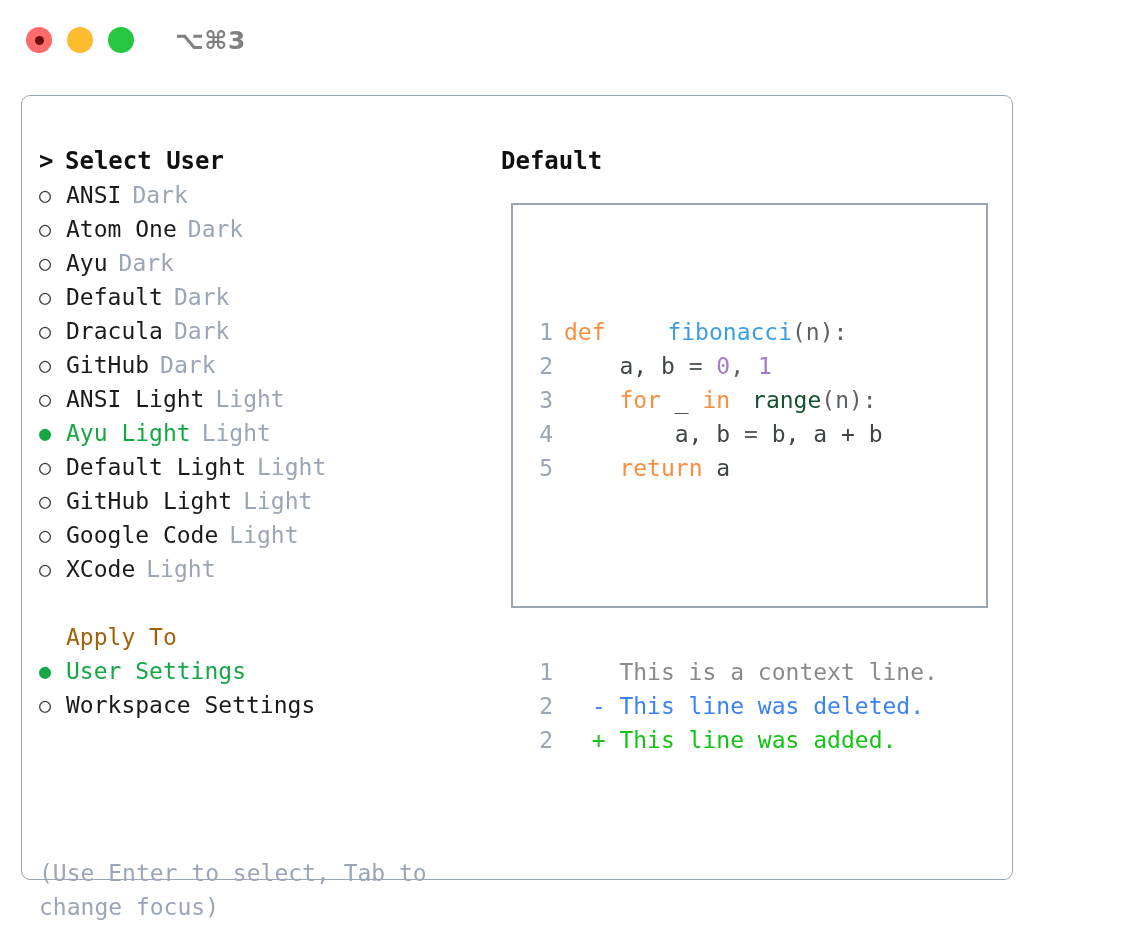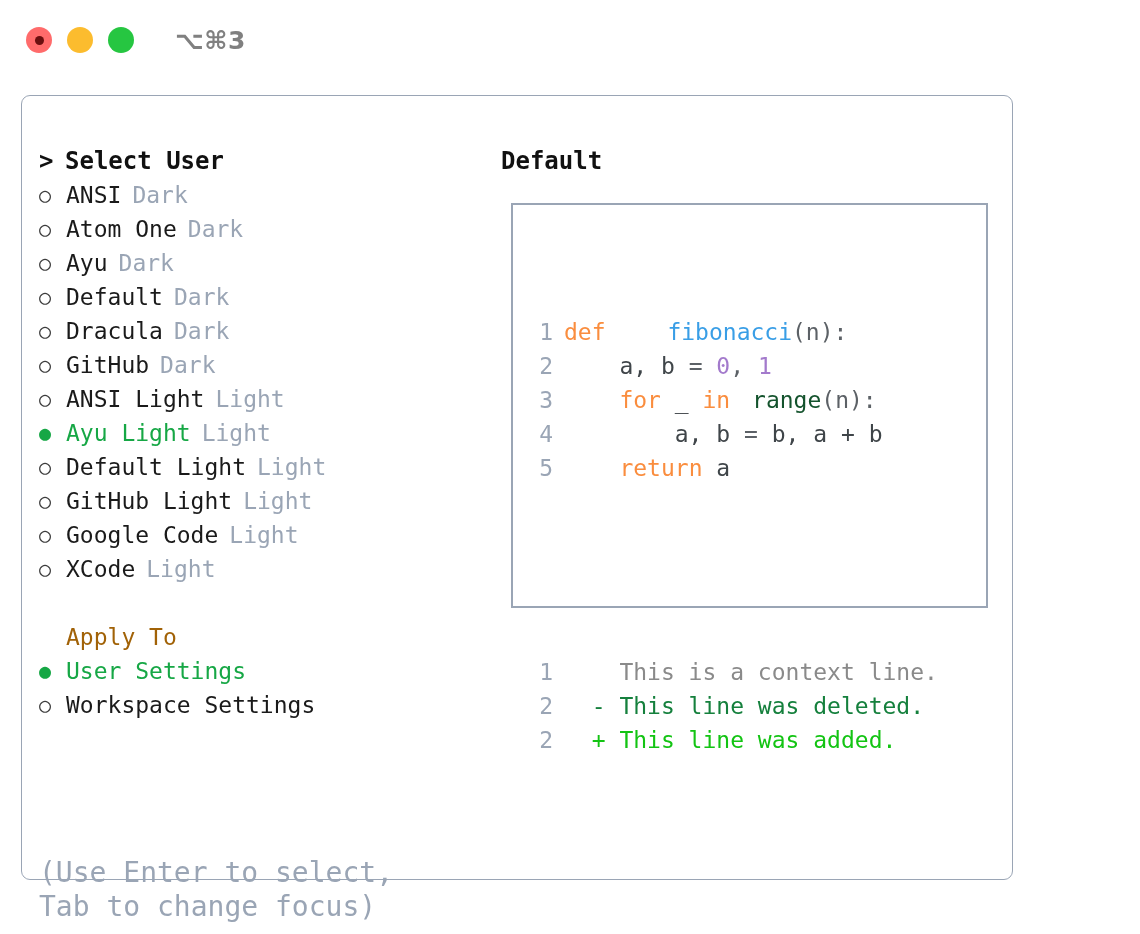--- a/index.html
+++ b/index.html
@@ -142,21 +142,21 @@
     margin-left: 11px;
   }
 
   .spacer-row { height: 34px; }
 
   .hint {
     position: absolute;
     left: 17px;
     top: 760px;
     width: 420px;
-    font-size: 28px;
+    font-size: 23px;
     line-height: 34px;
     color: #9aa5b5;
     font-family: "DejaVu Sans Mono", monospace;
   }
 
   
   .right-col {
     position: absolute;
     left: 479px;
     top: 48px;
@@ -202,21 +202,21 @@
   }
 
   .kw   { color: #fa8d3e; }
   .fn   { color: #399ee6; margin-left: 48px; }
   .num  { color: #a37acc; }
   .bi   { color: #14532d; margin-left: 8px; }
   .pn   { color: #5c6166; }
   .var  { color: #3f4549; }
 
   .d-ctx { color: #8a8a8a; }
-  .d-del { color: #15803d; }
+  .d-del { color: #3b82f6; }
   .d-add { color: #13c413; }
 </style>
 </head>
 <body>
 
 <div class="window">
 
   <div class="titlebar">
     <div class="lights">
       <span class="light light-close"></span>

